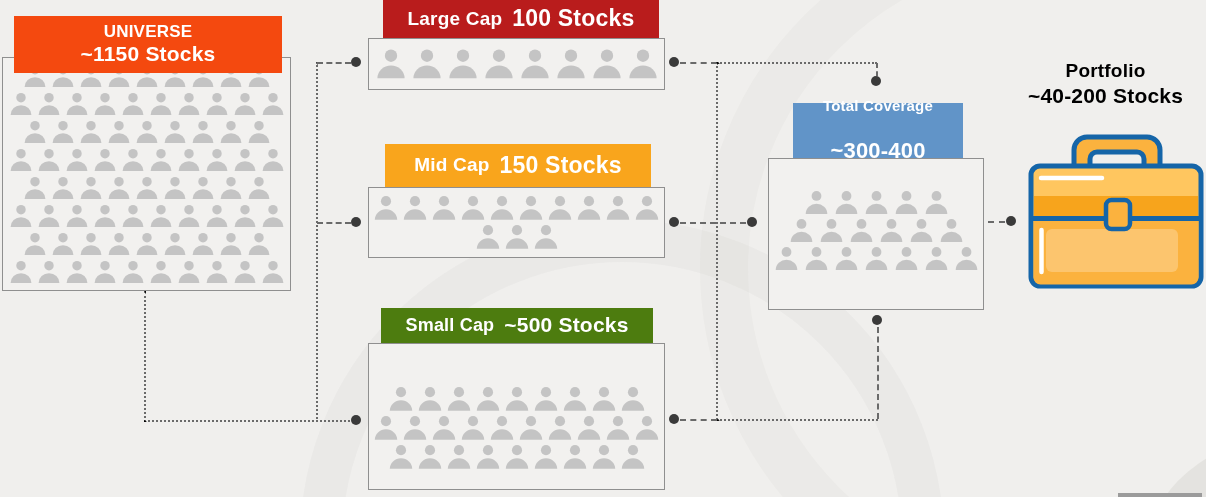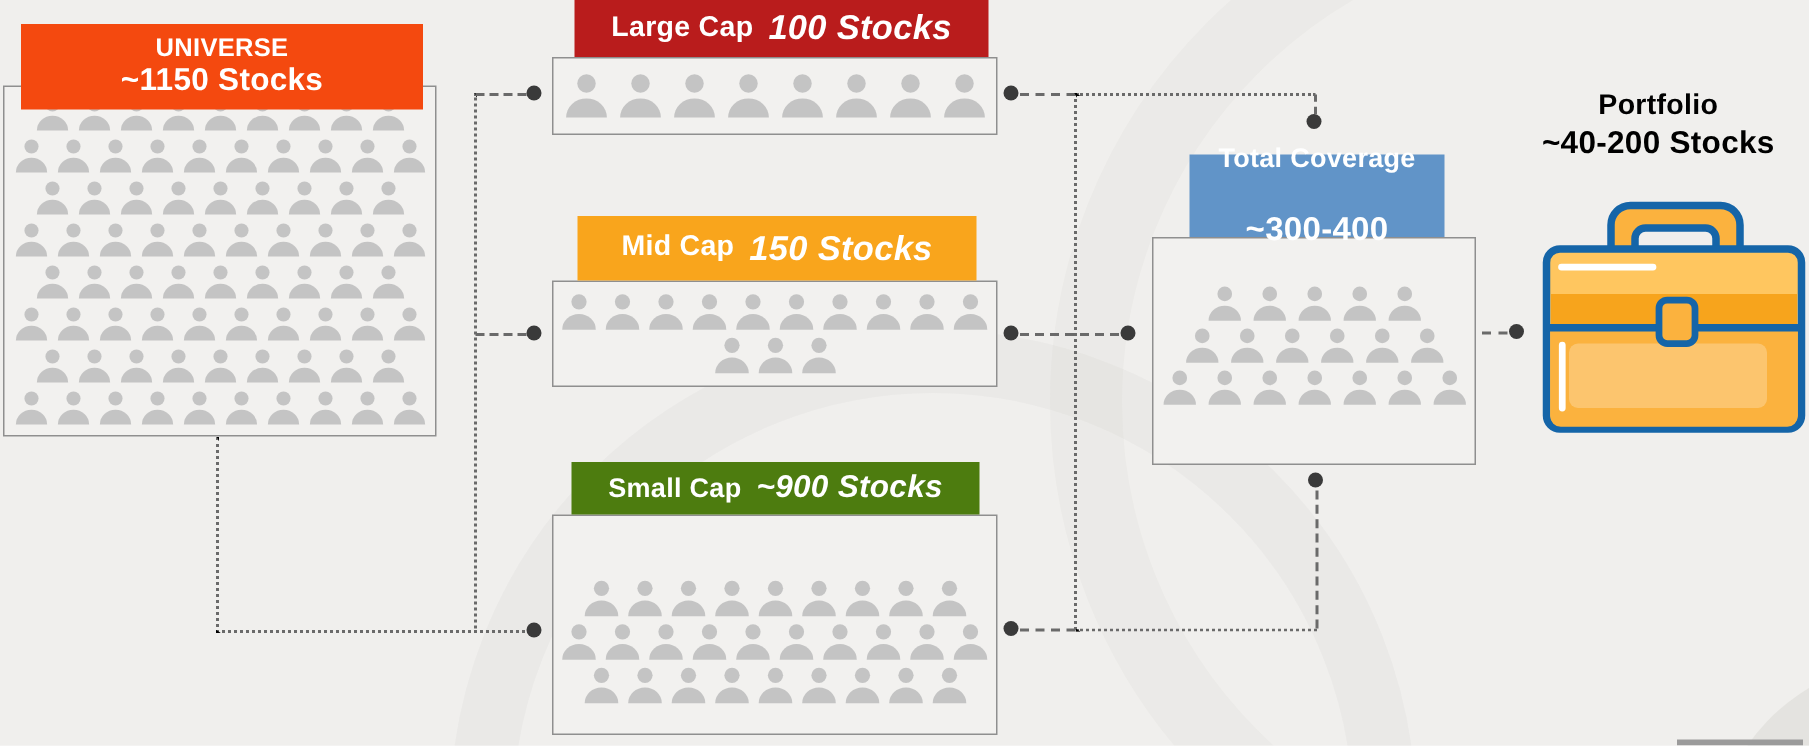--- a/index.html
+++ b/index.html
@@ -15,28 +15,28 @@
   .wm-blob{left:1150px;top:430px;width:330px;height:230px;background:rgba(165,165,155,0.16);}
   .btm-bar{position:absolute;left:1118px;top:493px;width:84px;height:4px;background:#9B9B9B;}
   
   .box{position:absolute;background:#F2F1EF;border:1.5px solid var(--box-border,#8F8F8F);box-sizing:border-box;}
   .hdr{position:absolute;color:#fff;text-align:center;box-sizing:border-box;display:flex;flex-direction:column;justify-content:center;line-height:1.18;letter-spacing:.2px;}
   .hdr-universe{left:14px;top:16px;width:268px;height:57px;}
   .hdr-universe .l1{font-size:17px;font-weight:700;}
   .hdr-universe .l2{font-size:21px;font-weight:700;}
   .cap-hdr{flex-direction:row;align-items:center;justify-content:center;white-space:nowrap;}
   .cap-label{font-size:19px;font-weight:700;}
-  .cap-value{font-size:23px;font-weight:700;margin-left:10px;font-style:italic;}
+  .cap-value{font-size:23px;font-weight:700;margin-left:10px;}
   .hdr-large{left:383px;top:0;width:276px;height:38px;}
   .hdr-mid{left:385px;top:144px;width:266px;height:43px;}
   .hdr-small{left:381px;top:308px;width:272px;height:35px;}
   .hdr-small .cap-label{font-size:18px;}
   .hdr-small .cap-value{font-size:21px;}
   .hdr-total{left:793px;top:103px;width:170px;height:55px;}
-  .hdr-total .l1{font-size:18px;font-weight:700;}
+  .hdr-total .l1{font-size:15px;font-weight:700;}
   .hdr-total .l2{font-size:22px;font-weight:700;margin-top:24px;}
   .box-universe{left:2px;top:57px;width:289px;height:234px;padding-top:5px;}
   .box-large{left:368px;top:38px;width:297px;height:52px;padding-top:8px;}
   .box-mid{left:368px;top:187px;width:297px;height:71px;padding-top:6px;}
   .box-small{left:368px;top:343px;width:297px;height:147px;padding-top:41px;}
   .box-total{left:768px;top:158px;width:216px;height:152px;padding-top:30px;}
   
   .crowd-row{display:flex;justify-content:center;}
   .person{fill:var(--person-icon,#C4C4C4);flex:0 0 auto;display:block;}
   .box-universe .crowd-row{gap:2px;height:28px;}
@@ -652,21 +652,21 @@
           <path d="M3.2 29.5a12.8 12 0 0 1 25.6 0z"></path>
         </svg>
         <svg class="person" viewBox="0 0 32 32">
           <circle cx="16" cy="8.2" r="5.8"></circle>
           <path d="M3.2 29.5a12.8 12 0 0 1 25.6 0z"></path>
         </svg>
       </div>
     </div>
   <div class="hdr cap-hdr hdr-small" style="background-color: #4d7c0f; text-align: center;">
     <span class="cap-label">Small Cap</span>
-    <span class="cap-value">~900 Stocks</span>
+    <span class="cap-value">~500 Stocks</span>
   </div>
 
   <div class="box box-total">
       <div class="crowd-row">
         <svg class="person" viewBox="0 0 32 32">
           <circle cx="16" cy="8.2" r="5.8"></circle>
           <path d="M3.2 29.5a12.8 12 0 0 1 25.6 0z"></path>
         </svg>
         <svg class="person" viewBox="0 0 32 32">
           <circle cx="16" cy="8.2" r="5.8"></circle>

